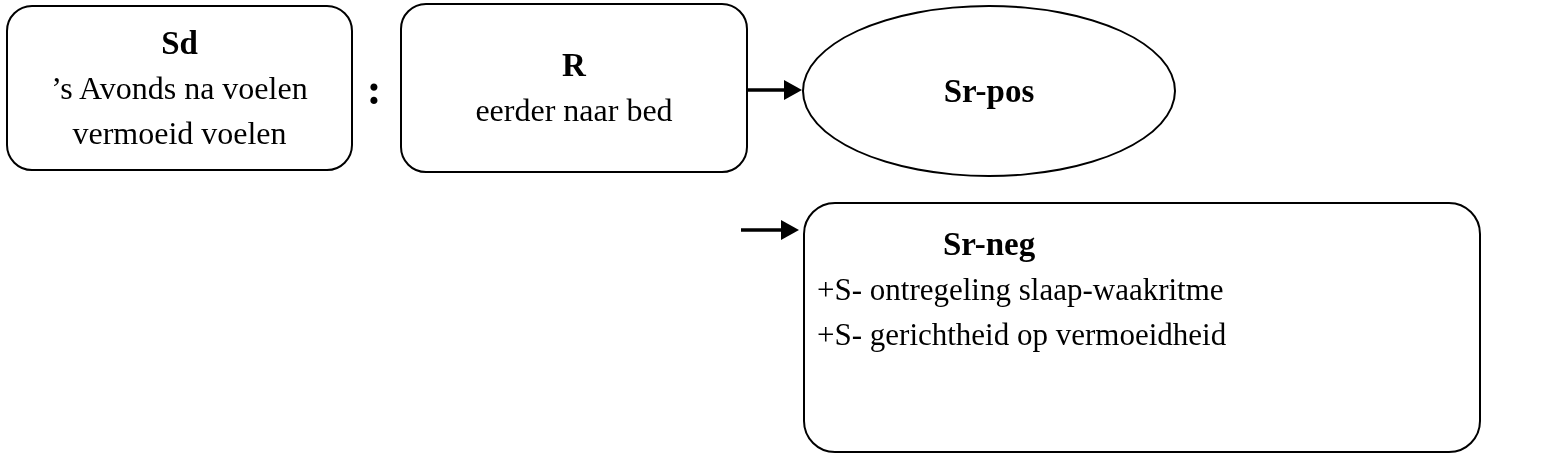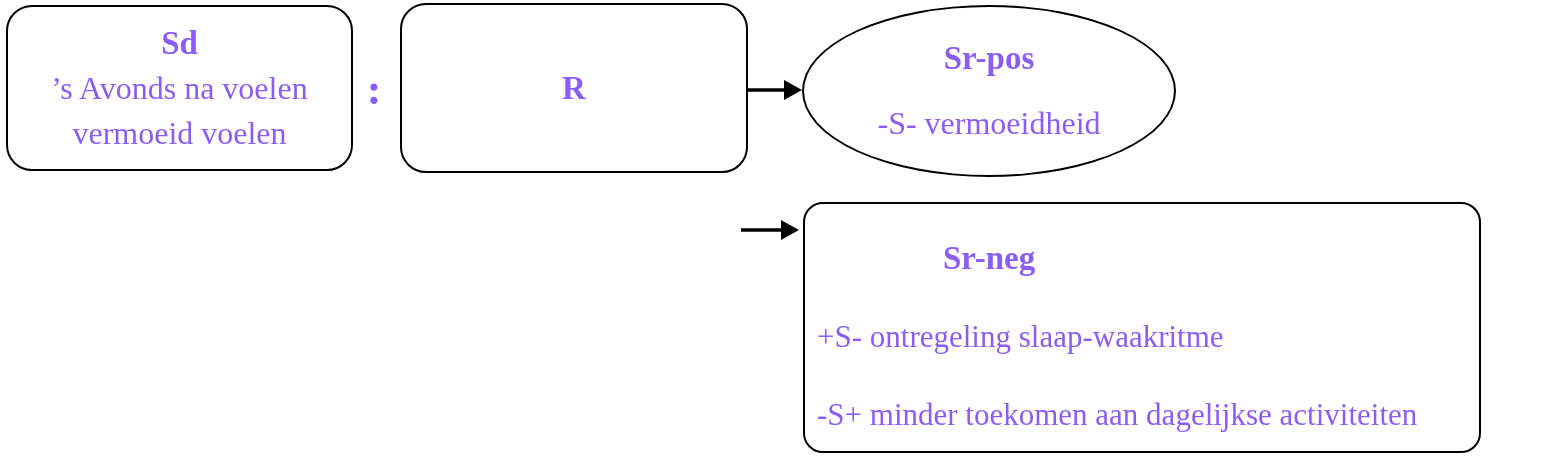--- a/index.html
+++ b/index.html
@@ -6,21 +6,21 @@
     margin: 0;
     padding: 0;
     background: #ffffff;
   }
   .canvas {
     position: relative;
     width: 1550px;
     height: 460px;
     background: #ffffff;
     font-family: "Liberation Serif", serif;
-    color: #8b5cf6;
+    color: #000000;
     overflow: hidden;
     text-decoration: underline;
   }
   .rbox {
     position: absolute;
     border: 2px solid #000000;
     border-radius: 26px;
     background: #ffffff;
     box-sizing: border-box;
   }
@@ -87,66 +87,65 @@
     border-radius: 50%;
     background: #ffffff;
     box-sizing: border-box;
     gap: 20px;
   }
   .box-srneg {
     left: 803px;
     top: 202px;
     width: 678px;
     height: 251px;
-    border-radius: 20px;
-    padding: 32px 6px 0 12px;
+    border-radius: 32px;
+    padding: 18px 6px 0 12px;
   }
   .srneg-title {
     margin-left: 126px;
     width: max-content;
   }
   .nline {
     font-size: 31px;
     line-height: 45px;
     white-space: nowrap;
     text-align: left;
-    margin-top: 33px;
   }
 </style>
 </head>
 <body>
 
 <div class="canvas">
 
   <div class="rbox box-sd center-content">
     <div class="title">Sd</div>
     <div class="line">’s Avonds na voelen</div>
     <div class="line">vermoeid voelen</div>
   </div>
 
   <div class="colon">:</div>
 
   <div class="rbox box-r center-content">
     <div class="title">R</div>
+    <div class="line">eerder naar bed</div>
   </div>
 
   <svg class="arrow arrow-1" width="54" height="24" viewBox="0 0 54 24">
     <line x1="0" y1="12" x2="38" y2="12" stroke="#000000" stroke-width="3.5"></line>
     <path d="M36 2 L54 12 L36 22 Z" fill="#000000"></path>
   </svg>
 
   <div class="ellipse center-content">
     <div class="title">Sr-pos</div>
-    <div class="line">-S- vermoeidheid</div>
   </div>
 
   <svg class="arrow arrow-2" width="58" height="24" viewBox="0 0 58 24">
     <line x1="0" y1="12" x2="42" y2="12" stroke="#000000" stroke-width="3.5"></line>
     <path d="M40 2 L58 12 L40 22 Z" fill="#000000"></path>
   </svg>
 
   <div class="rbox box-srneg">
     <div class="title srneg-title">Sr-neg</div>
     <div class="nline">+S- ontregeling slaap-waakritme</div>
-    <div class="nline">-S+ minder toekomen aan dagelijkse activiteiten</div>
+    <div class="nline">+S- gerichtheid op vermoeidheid</div>
   </div>
 
 </div>
 
 </body></html>

